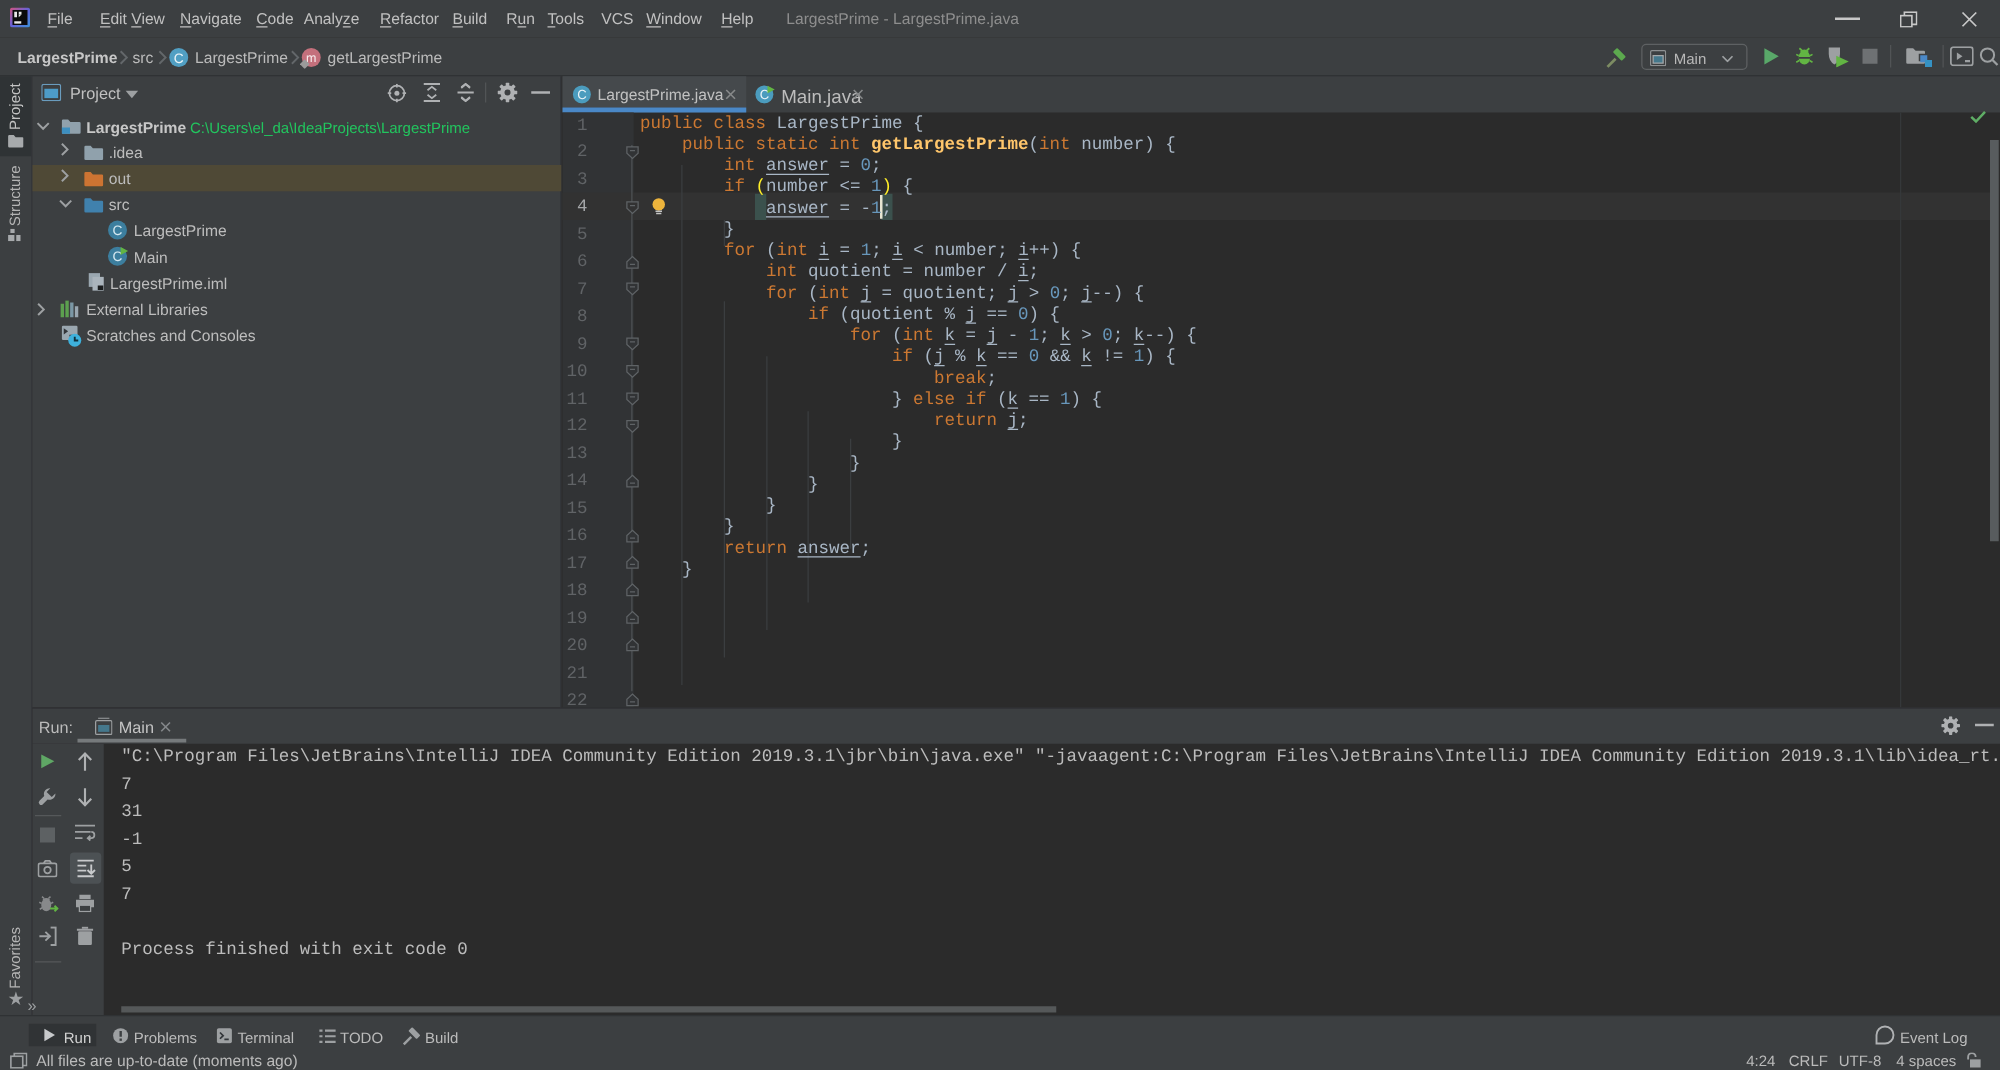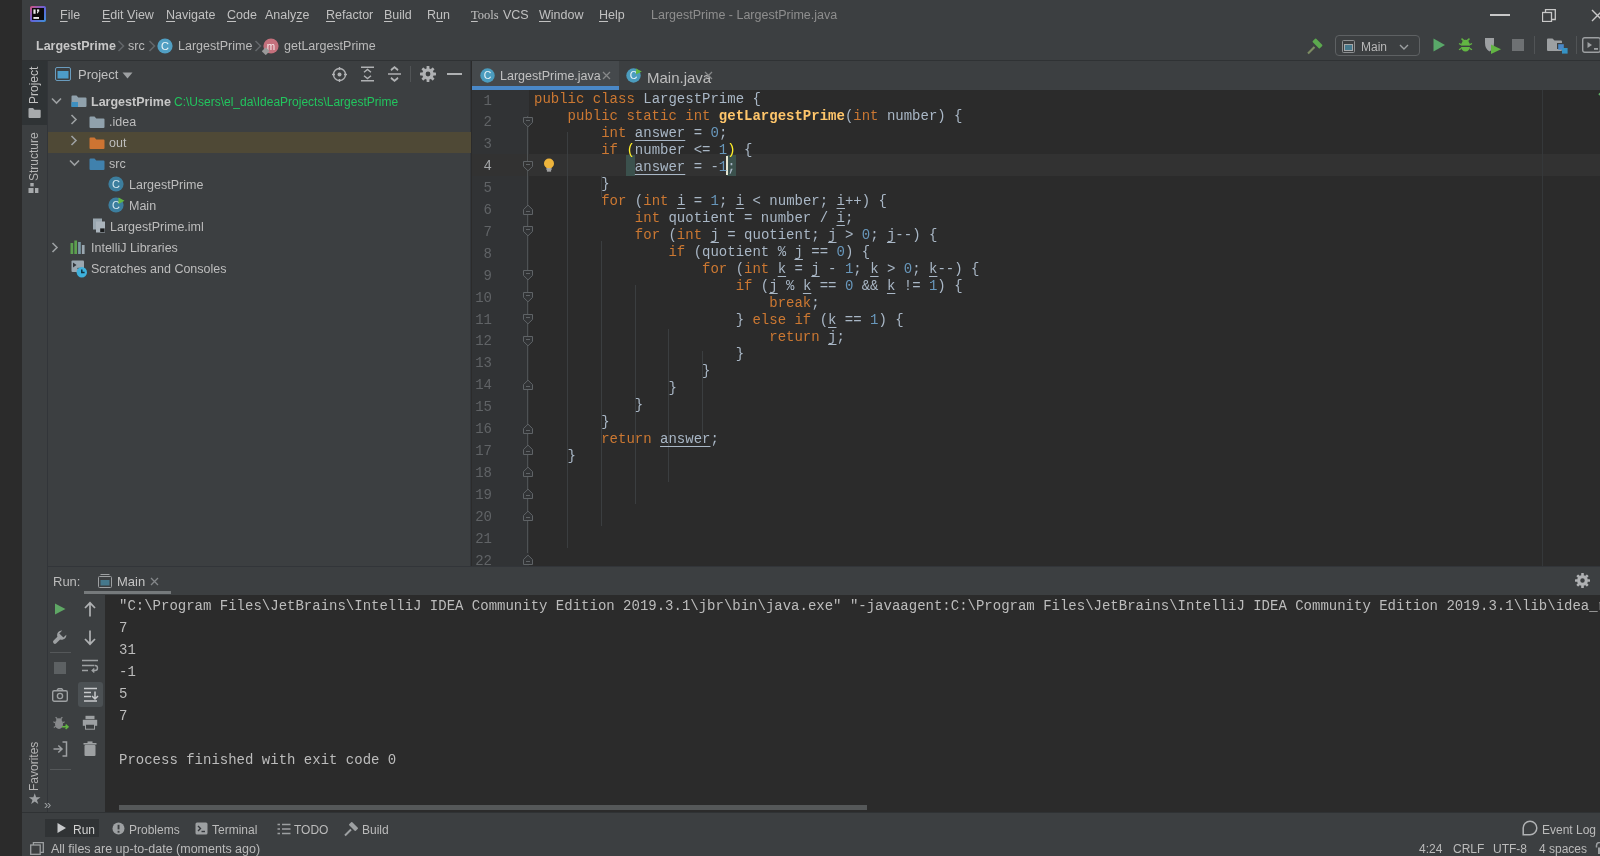--- a/index.html
+++ b/index.html
@@ -1,19 +1,19 @@
 <!DOCTYPE html>
 <html><head>
 <meta charset="utf-8">
 <style>
   * { margin:0; padding:0; box-sizing:border-box; }
   html,body { width:1600px; height:856px; overflow:hidden; background:#2b2b2b;
     font-family:"Liberation Sans", sans-serif; }
   .abs { position:absolute; }
-  #app { position:relative; width:1460px; height:856px;margin-left:22px; }
+  #app { position:relative; width:1460px; height:856px; }
   .ui { font-size:12.5px; color:#bbbbbb; white-space:nowrap; }
   .mono { font-family:"Liberation Mono", monospace; font-size:14px; }
   .u { text-decoration:underline; text-underline-offset:2px; }
   svg { display:block; }
   .k { color:#cc7832; }
   .n { color:#6897bb; }
   .m { color:#ffc66b; font-weight:bold; }
   .pm { color:#ffef28; }
   .v { text-decoration:underline; text-underline-offset:3px; text-decoration-thickness:1px; }
   .fold-d, .fold-u { position:absolute; left:500px; }
@@ -44,21 +44,21 @@
   <div class="abs ui" id="menubar" style="top:8px;color:#c1c1c1;">
     <span class="abs" style="left:38px;"><span class="u">F</span>ile</span>
     <span class="abs" style="left:80px;"><span class="u">E</span>dit</span>
     <span class="abs" style="left:105px;"><span class="u">V</span>iew</span>
     <span class="abs" style="left:144px;"><span class="u">N</span>avigate</span>
     <span class="abs" style="left:205px;"><span class="u">C</span>ode</span>
     <span class="abs" style="left:243px;">Analy<span class="u">z</span>e</span>
     <span class="abs" style="left:304px;"><span class="u">R</span>efactor</span>
     <span class="abs" style="left:362px;"><span class="u">B</span>uild</span>
     <span class="abs" style="left:405px;">R<span class="u">u</span>n</span>
-    <span class="abs" style="left:449px;font-family:Liberation Serif, serif;"><span class="u">T</span>ools</span>
+    <span class="abs" style="left:438px;"><span class="u">T</span>ools</span>
     <span class="abs" style="left:481px;">VCS</span>
     <span class="abs" style="left:517px;"><span class="u">W</span>indow</span>
     <span class="abs" style="left:577px;"><span class="u">H</span>elp</span>
     <span class="abs" style="left:629px;color:#8e8e8e;">LargestPrime - LargestPrime.java</span>
   </div>
   <div class="abs" style="left:1468px;top:14px;width:20px;height:2px;background:#c8c8c8;"></div>
   <div class="abs" style="left:1520px;top:9px;">
     <svg width="14" height="13">
       <rect x="0.5" y="3.5" width="9" height="9" fill="none" stroke="#c8c8c8" stroke-width="1.3"></rect>
       <path d="M3.5 3.5 V0.7 H13.3 V10.5 H9.5" fill="none" stroke="#c8c8c8" stroke-width="1.3"></path>
@@ -259,21 +259,21 @@
 
     <svg class="abs" style="left:29px;top:242px;" width="8" height="11">
         <path d="M1.5 1 L6 5.5 L1.5 10" stroke="#9da0a2" stroke-width="1.6" fill="none"></path>
       </svg>
     <svg class="abs" style="left:48px;top:240px;" width="16" height="14">
       <rect x="0.5" y="3" width="2.7" height="11" fill="#5ca04f"></rect>
       <rect x="4.3" y="0.5" width="2.7" height="13.5" fill="#5ca04f"></rect>
       <rect x="8.1" y="2" width="2.7" height="12" fill="#7b98a5"></rect>
       <rect x="11.9" y="5" width="2.7" height="9" fill="#9aa7b0"></rect>
     </svg>
-    <span class="abs" style="left:69px;top:240.5px;">IntelliJ Libraries</span>
+    <span class="abs" style="left:69px;top:240.5px;">External Libraries</span>
 
     <svg class="abs" style="left:49px;top:260px;" width="17" height="18">
       <rect x="0.5" y="0.5" width="12.5" height="11.5" rx="1" fill="#9aa7b0"></rect>
       <path d="M2 2.5 L5.5 5 L2 7.5 Z" fill="#33363a"></path>
       <path d="M6.5 8.5 H11" stroke="#33363a" stroke-width="1.3"></path>
       <circle cx="10.8" cy="12.2" r="5.2" fill="#3eb1dc"></circle>
       <path d="M10.8 9.4 V12.4 H13.6" stroke="#10303c" stroke-width="1.5" fill="none"></path>
     </svg>
     <span class="abs" style="left:69px;top:261.5px;text-align:right;">Scratches and Consoles</span>
   </div>

